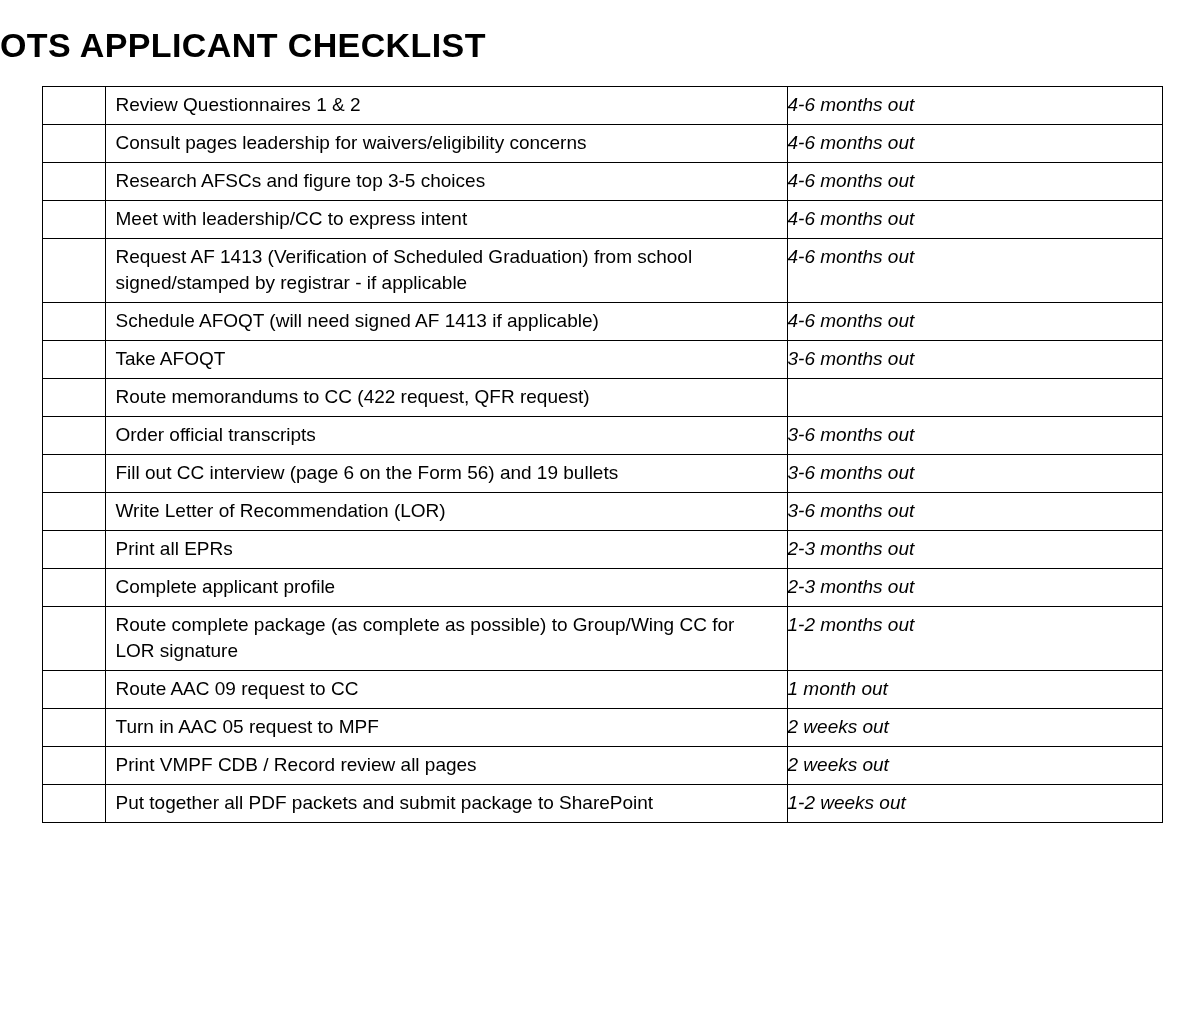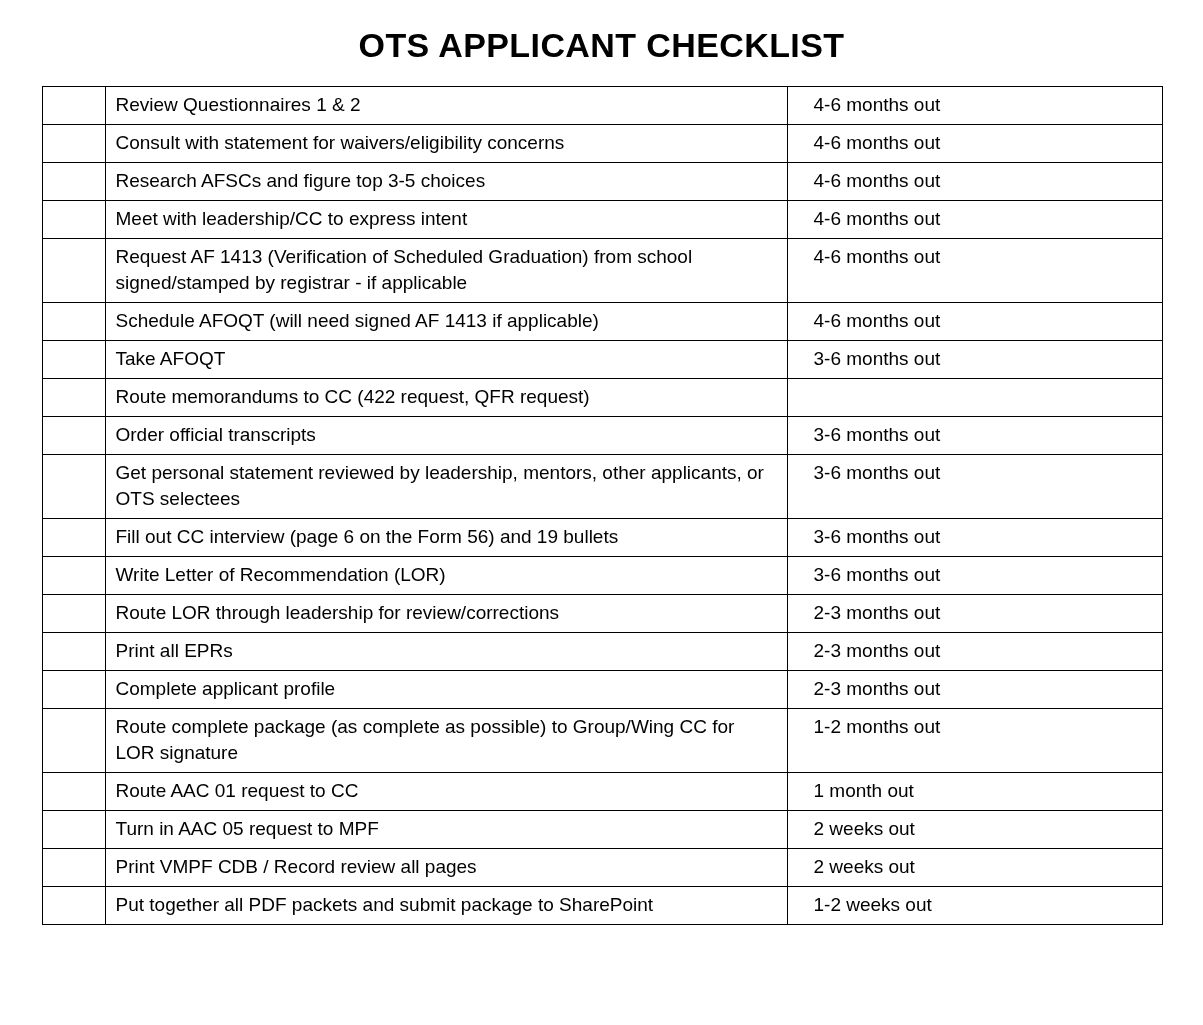--- a/index.html
+++ b/index.html
@@ -14,21 +14,21 @@
     color: #000000;
     overflow: hidden;
   }
   .page {
     position: relative;
     width: 1203px;
     height: 1025px;
     box-sizing: border-box;
   }
   .doc-title {
-    text-align: center;
+    text-align: left;
     font-size: 34px;
     font-weight: bold;
     letter-spacing: 0.4px;
     margin: 22px 0 0 0;
     padding: 0;
     line-height: 46px;
   }
   .table-wrap {
     margin: 18px auto 0 auto;
     width: 1120px;
@@ -50,22 +50,23 @@
     line-height: 26px;
     font-weight: 400;
   }
   table.checklist td.box {
     padding: 0;
   }
   table.checklist td.task {
     padding-left: 10px;
   }
   table.checklist td.time {
-    padding-left: 26px;
+    padding-left: 0;
     white-space: nowrap;
+    font-style: italic;
   }
   .task-text {
     display: block;
     max-width: 660px;
   }
 </style>
 </head>
 <body>
 
 <div class="page">
@@ -83,21 +84,21 @@
           <tr>
             <td class="box"></td>
             <td class="task">
               <span class="task-text">Review Questionnaires 1 &amp; 2</span>
             </td>
             <td class="time">4-6 months out</td>
           </tr>
           <tr>
             <td class="box"></td>
             <td class="task">
-              <span class="task-text">Consult with statement for waivers/eligibility concerns</span>
+              <span class="task-text">Consult pages leadership for waivers/eligibility concerns</span>
             </td>
             <td class="time">4-6 months out</td>
           </tr>
           <tr>
             <td class="box"></td>
             <td class="task">
               <span class="task-text">Research AFSCs and figure top 3-5 choices</span>
             </td>
             <td class="time">4-6 months out</td>
           </tr>
@@ -139,70 +140,56 @@
           <tr>
             <td class="box"></td>
             <td class="task">
               <span class="task-text">Order official transcripts</span>
             </td>
             <td class="time">3-6 months out</td>
           </tr>
           <tr>
             <td class="box"></td>
             <td class="task">
-              <span class="task-text">Get personal statement reviewed by leadership, mentors, other applicants, or OTS selectees</span>
-            </td>
-            <td class="time">3-6 months out</td>
-          </tr>
-          <tr>
-            <td class="box"></td>
-            <td class="task">
               <span class="task-text">Fill out CC interview (page 6 on the Form 56) and 19 bullets</span>
             </td>
             <td class="time">3-6 months out</td>
           </tr>
           <tr>
             <td class="box"></td>
             <td class="task">
               <span class="task-text">Write Letter of Recommendation (LOR)</span>
             </td>
             <td class="time">3-6 months out</td>
           </tr>
           <tr>
             <td class="box"></td>
             <td class="task">
-              <span class="task-text">Route LOR through leadership for review/corrections</span>
+              <span class="task-text">Print all EPRs</span>
             </td>
             <td class="time">2-3 months out</td>
           </tr>
           <tr>
             <td class="box"></td>
             <td class="task">
-              <span class="task-text">Print all EPRs</span>
+              <span class="task-text">Complete applicant profile</span>
             </td>
             <td class="time">2-3 months out</td>
           </tr>
           <tr>
             <td class="box"></td>
             <td class="task">
-              <span class="task-text">Complete applicant profile</span>
-            </td>
-            <td class="time">2-3 months out</td>
-          </tr>
-          <tr>
-            <td class="box"></td>
-            <td class="task">
               <span class="task-text">Route complete package (as complete as possible) to Group/Wing CC for LOR signature</span>
             </td>
             <td class="time">1-2 months out</td>
           </tr>
           <tr>
             <td class="box"></td>
             <td class="task">
-              <span class="task-text">Route AAC 01 request to CC</span>
+              <span class="task-text">Route AAC 09 request to CC</span>
             </td>
             <td class="time">1 month out</td>
           </tr>
           <tr>
             <td class="box"></td>
             <td class="task">
               <span class="task-text">Turn in AAC 05 request to MPF</span>
             </td>
             <td class="time">2 weeks out</td>
           </tr>

